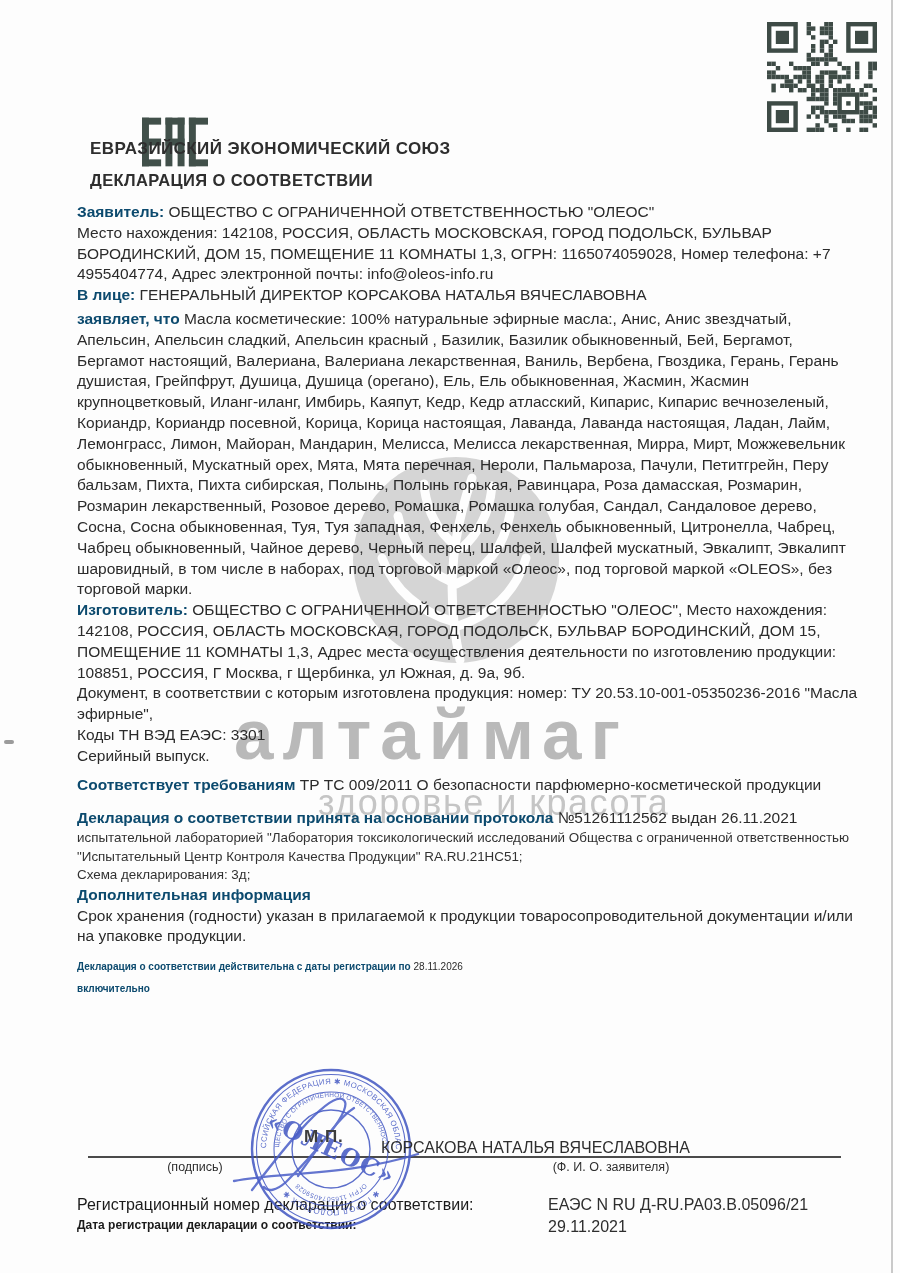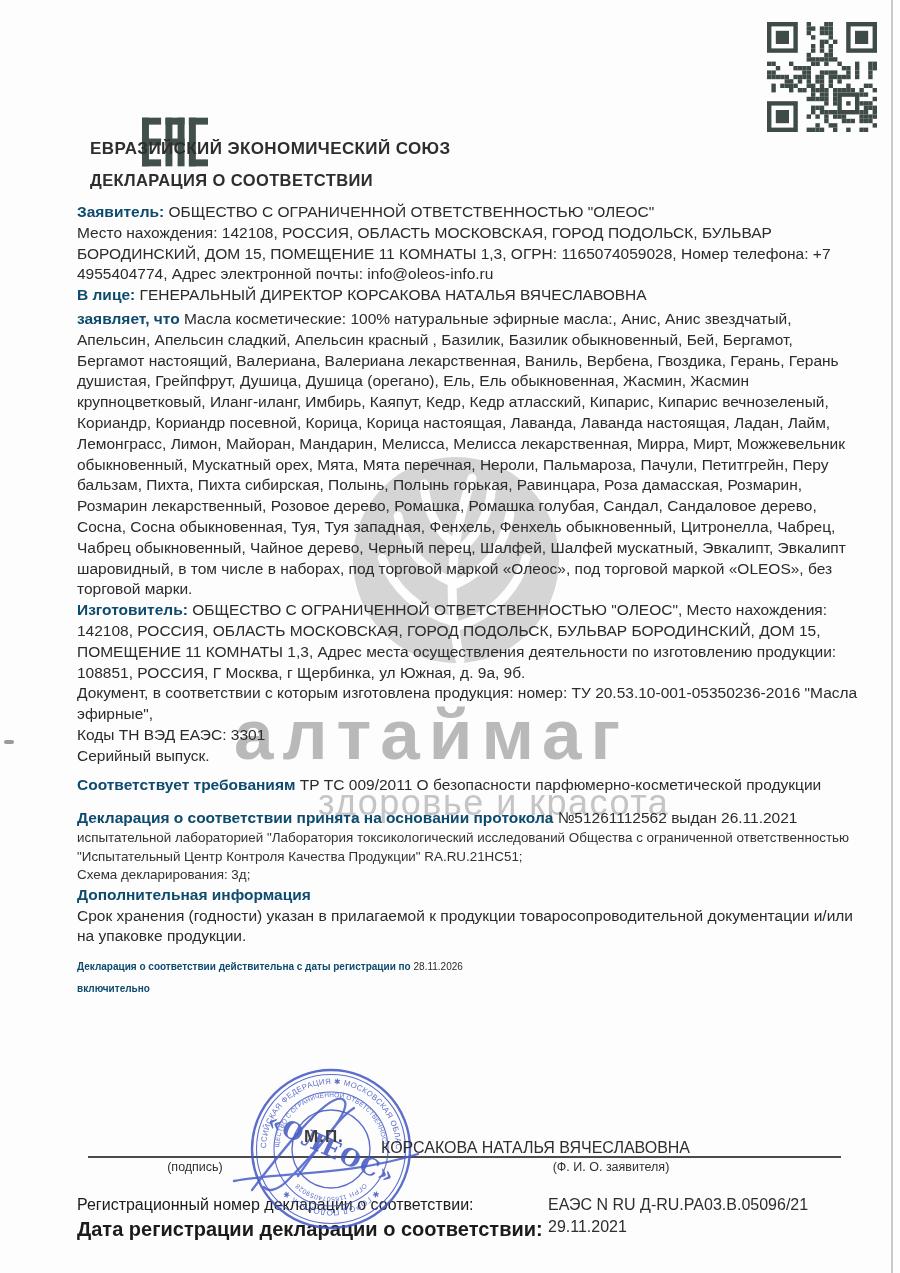--- a/index.html
+++ b/index.html
@@ -32,21 +32,21 @@
       letter-spacing:1px;z-index:6;}
   .sig-name{position:absolute;left:381px;top:1139px;font-size:16px;color:#2e2e2e;z-index:6;}
   .sig-line{position:absolute;left:88px;top:1156px;width:753px;height:2px;background:#4b4b4b;z-index:3;}
   .lab-sign{position:absolute;left:150px;top:1160px;width:90px;text-align:center;font-size:12.5px;color:#2f2f2f;}
   .lab-fio{position:absolute;left:536px;top:1160px;width:150px;text-align:center;font-size:12.5px;color:#2f2f2f;}
   .stamp{position:absolute;left:246px;top:1064px;z-index:4;opacity:.85;}
   .autograph{position:absolute;left:228px;top:1078px;z-index:5;opacity:.85;}
   
   .reg-label1{position:absolute;left:77px;top:1196px;font-weight:normal;font-size:16px;color:#1b1b1b;}
   .reg-value1{position:absolute;left:548px;top:1196px;font-size:16px;color:#2e2e2e;}
-  .reg-label2{position:absolute;left:77px;top:1218px;font-weight:bold;font-size:20px;color:#1b1b1b;}
+  .reg-label2{position:absolute;left:77px;top:1218px;font-weight:bold;font-size:12px;color:#1b1b1b;}
   .reg-value2{position:absolute;left:548px;top:1218px;font-size:16px;color:#2e2e2e;}
   
   .edge-line{position:absolute;left:891px;top:0;width:2px;height:1273px;background:#c9c9c9;}
   .dash-artifact{position:absolute;left:4px;top:740px;width:10px;height:4px;background:#9b9b9b;border-radius:2px;}
   .stamp text{font-family:"Liberation Sans","DejaVu Sans",sans-serif;}
   .stamp .ctr{font-family:"DejaVu Serif","Liberation Serif",serif;}
 </style>
 </head>
 <body>
 

